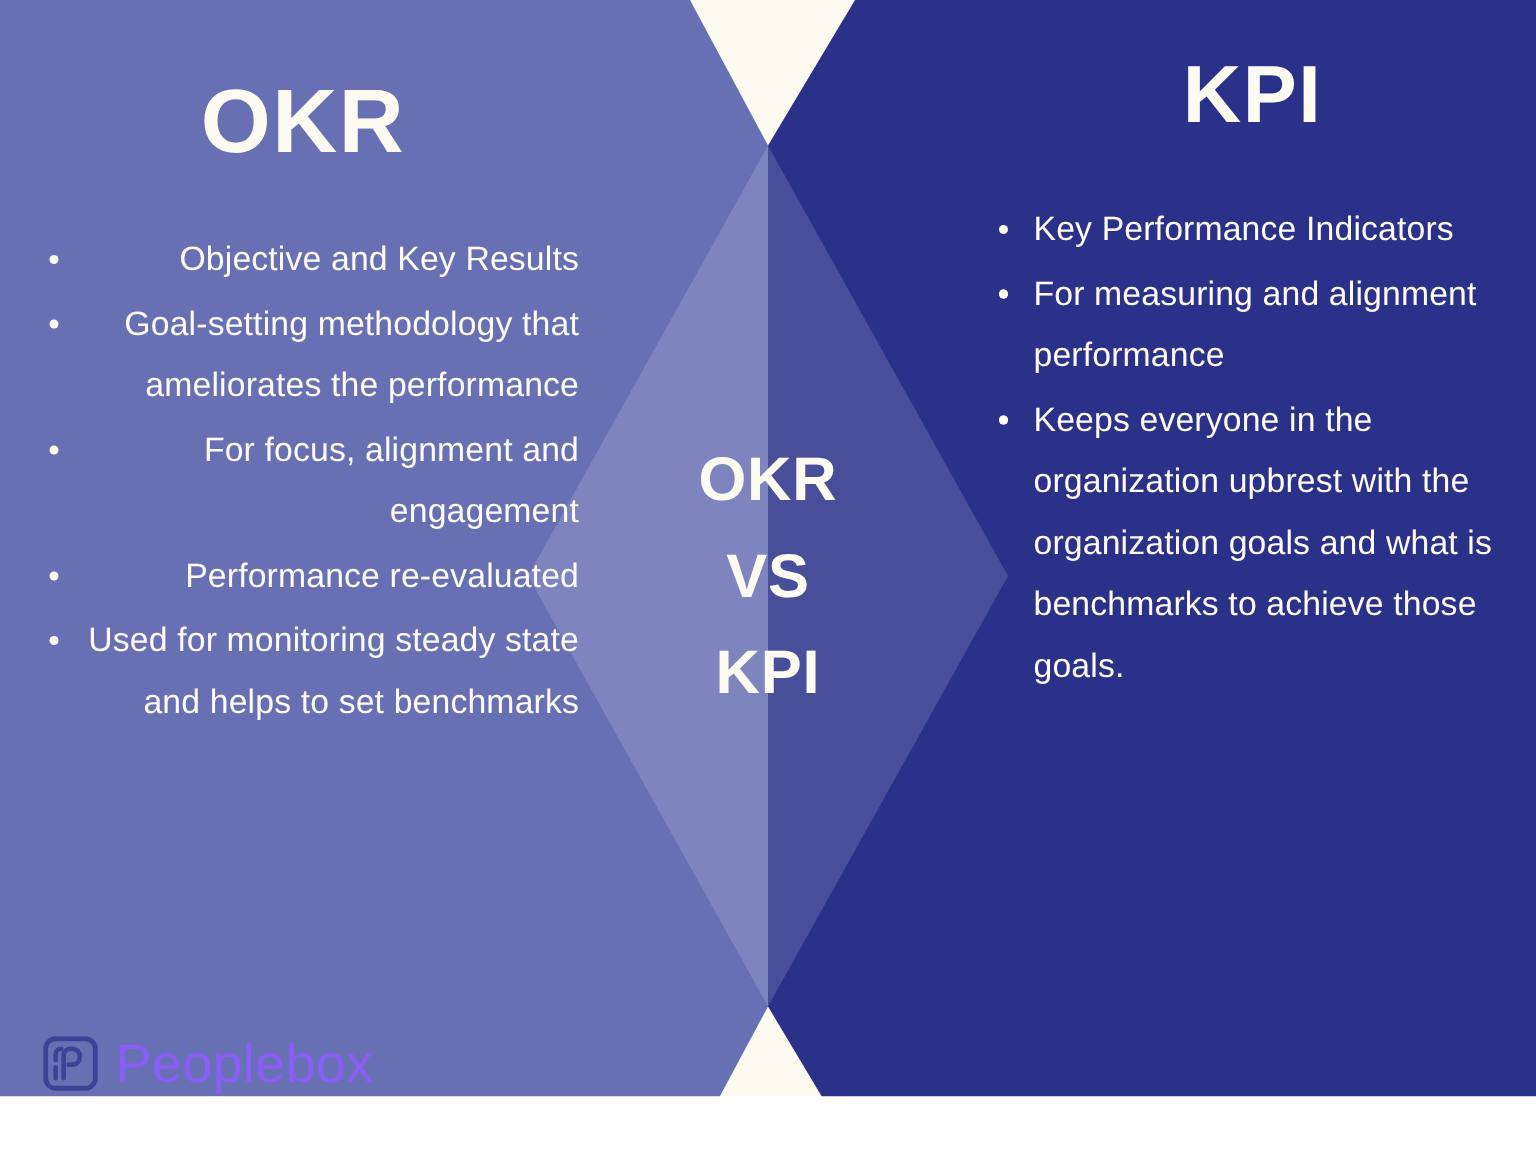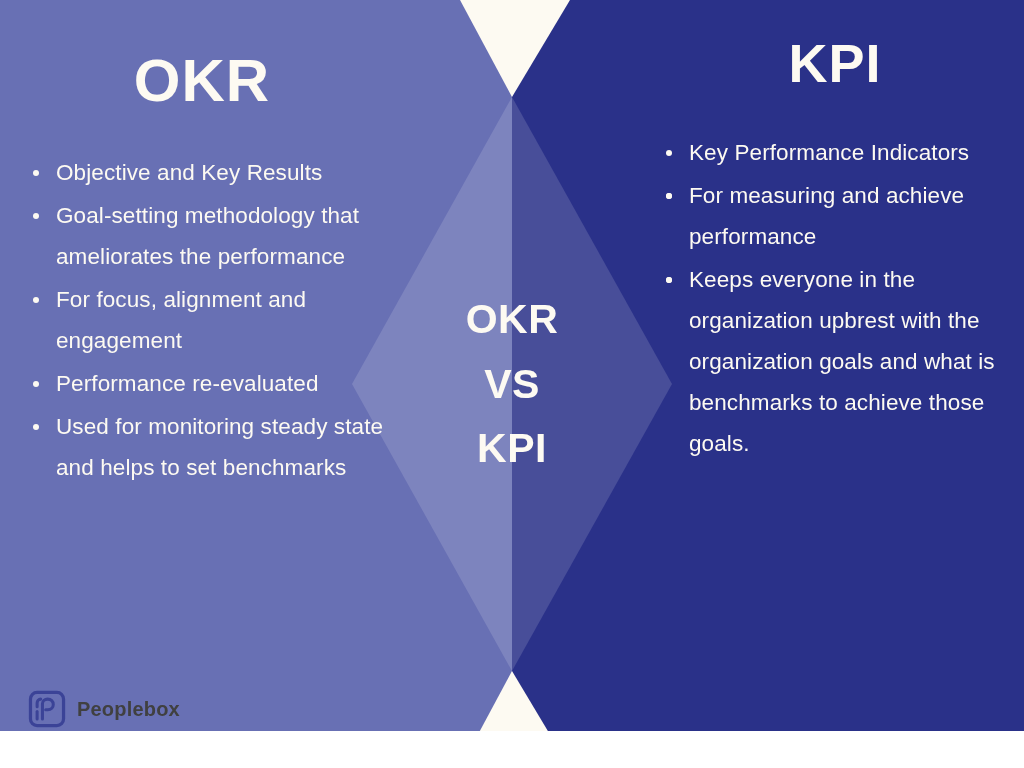--- a/index.html
+++ b/index.html
@@ -100,20 +100,21 @@
     width: 6px;
     height: 6px;
     border-radius: 50%;
     background: #FDFAF2;
   }
 
   .list-okr {
     left: 24px;
     top: 152px;
     width: 362px;
+    text-align: right;
   }
   .list-kpi {
     left: 657px;
     top: 132px;
     width: 345px;
   }
 
   
   .logo {
     position: absolute;
@@ -122,23 +123,23 @@
     display: flex;
     align-items: center;
     gap: 11px;
   }
   .logo-mark {
     width: 38px;
     height: 38px;
     flex: 0 0 auto;
   }
   .logo-text {
-    color: #404040;
-    font-size: 20px;
-    font-weight: 700;
+    color: #8b5cf6;
+    font-size: 36px;
+    font-weight: 400;
     letter-spacing: 0.2px;
     line-height: 1;
   }
 </style>
 </head>
 <body>
 
 <div id="canvas">
 
   <div class="panel-left"></div>
@@ -151,21 +152,21 @@
     <li><span class="dot"></span><span>Objective and Key Results</span></li>
     <li><span class="dot"></span><span>Goal-setting methodology that ameliorates the performance</span></li>
     <li><span class="dot"></span><span>For focus, alignment and engagement</span></li>
     <li><span class="dot"></span><span> Performance re-evaluated</span></li>
     <li><span class="dot"></span><span>Used for monitoring steady state and helps to set benchmarks</span></li>
   </ul>
 
   <ul class="blist list-kpi">
     <li><span class="dot"></span><span>Key Performance Indicators</span></li>
     <li><span class="dot"></span></li>
-    <li><span class="dot"></span><span>For measuring and achieve performance</span></li>
+    <li><span class="dot"></span><span>For measuring and alignment performance</span></li>
     <li><span class="dot"></span></li>
     <li><span class="dot"></span><span>Keeps everyone in the organization upbrest with the organization goals and what is benchmarks to achieve those goals.</span></li>
   </ul>
 
   <div class="center-diamond">
     <div class="vs-line">OKR</div>
     <div class="vs-line">VS</div>
     <div class="vs-line">KPI</div>
   </div>
 

